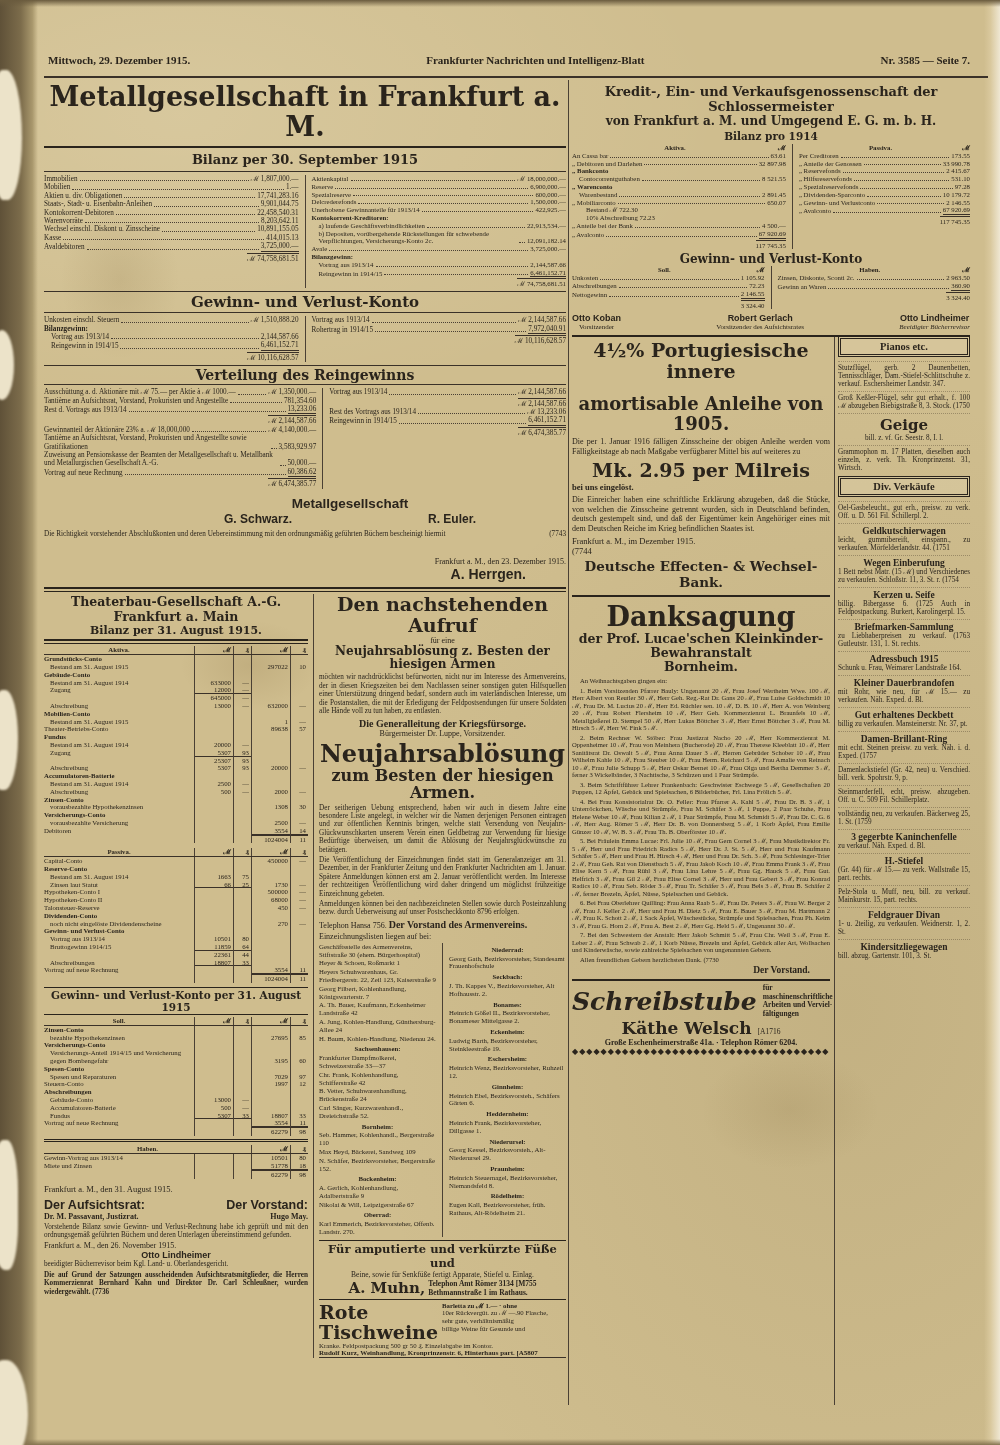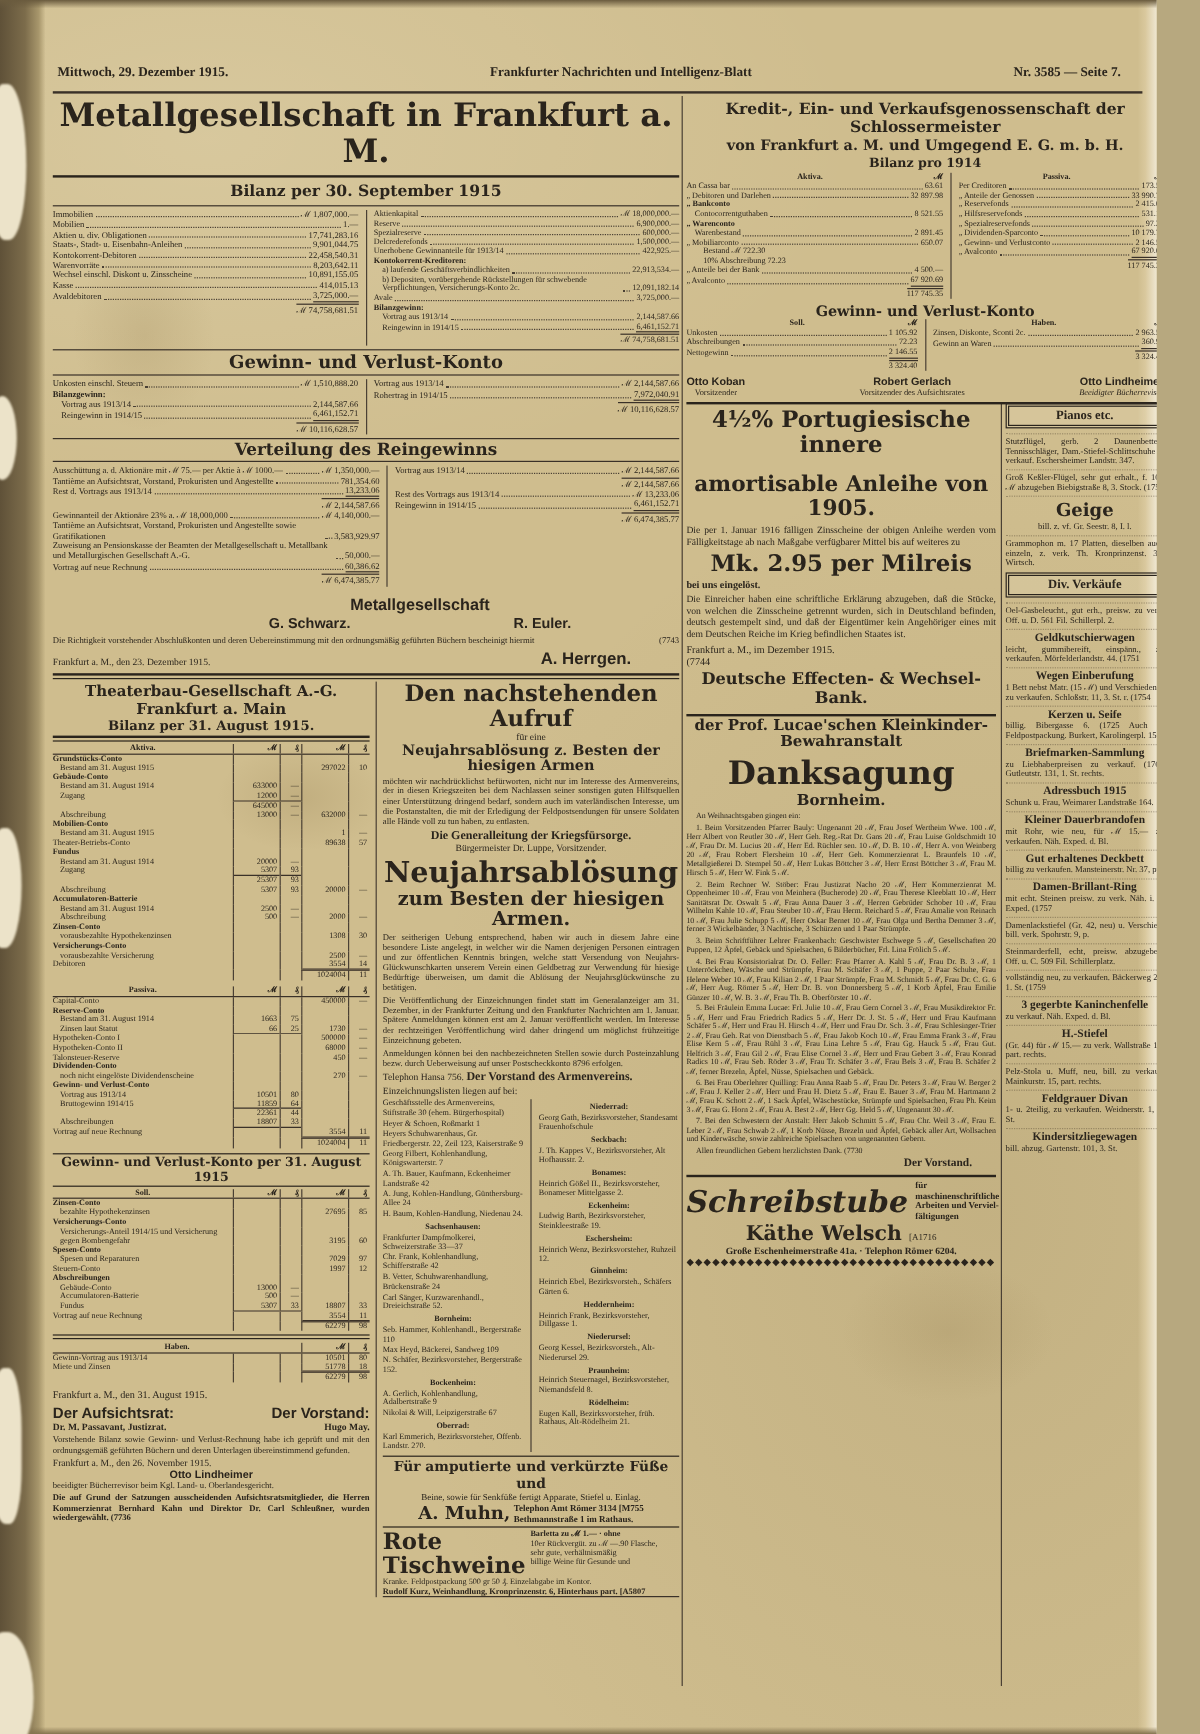--- a/index.html
+++ b/index.html
@@ -1,21 +1,21 @@
 <!DOCTYPE html>
 <html><head>
 <meta charset="utf-8">
 <style>
   html,body{margin:0;padding:0;background:#b7a87f;}
-  .page{position:relative;width:928px;height:1445px;overflow:hidden;
+  .page{position:relative;width:1000px;height:1445px;overflow:hidden;
     background:
       radial-gradient(ellipse 900px 500px at 18% 8%, rgba(255,248,225,.18), transparent 60%),
       radial-gradient(ellipse 700px 900px at 85% 70%, rgba(110,90,45,.12), transparent 70%),
       #cfbd8e;
-    font-family:"Liberation Serif",serif;color:#2a241c;padding-left:36px;}
+    font-family:"Liberation Serif",serif;color:#2a241c;}
   
   .bind{position:absolute;left:0;top:0;bottom:0;width:38px;background:linear-gradient(to right,#5f5138,#7c6c4b 55%,#a8976c 85%,transparent);}
   .edge-r{position:absolute;right:0;top:0;bottom:0;width:16px;background:linear-gradient(to left,#efe7d2,#d9c89d 60%,transparent);}
   .edge-t{position:absolute;left:0;right:0;top:0;height:7px;background:linear-gradient(to bottom,#6a5b3e,transparent);}
   .edge-b{position:absolute;left:0;right:0;bottom:0;height:6px;background:linear-gradient(to top,#857450,transparent);}
   .tear{position:absolute;background:#ece3c9;filter:blur(1px);}
   .stain{position:absolute;border-radius:50%;pointer-events:none;}
   .vrule{position:absolute;width:1px;background:#4a4034;}
   .hrule{position:absolute;height:1px;background:#3a3128;}
   .hrule.thick{height:2px;}
@@ -348,21 +348,21 @@
       <div style="font-weight:bold;font-size:13.5px;">Metallgesellschaft</div>
       <div style="display:flex;justify-content:space-between;font-weight:bold;font-size:12px;margin-top:1px;">
         <span>G. Schwarz.</span>
         <span>R. Euler.</span>
       </div>
     </div>
     <div class="small7" style="margin-top:4px;text-align:justify;">
       <span>Die Richtigkeit vorstehender Abschlußkonten und deren Uebereinstimmung mit den ordnungsmäßig geführten Büchern bescheinigt hiermit</span>
       <span style="float:right;">(7743</span>
     </div>
-    <div style="display:flex;justify-content:space-between;align-items:flex-end;margin-top:2px;">
+    <div style="display:flex;justify-content:space-between;align-items:flex-end;margin-top:20px;flex-direction:column;">
       <span class="small7" style="font-size:8px;">Frankfurt a. M., den 23. Dezember 1915.</span>
       <span class="sans" style="font-weight:bold;font-size:14px;margin-right:40px;">A. Herrgen.</span>
     </div>
 
     <div style="border-top:2px solid #2a241c;border-bottom:1px solid #2a241c;height:2px;margin:5px 0 0 0;"></div>
 
     <div style="display:flex;margin-top:2px;">
 
       <div style="width:264px;padding-right:5px;border-right:1px solid #4a4034;">
         <div class="dhead" style="font-size:12.5px;">Theaterbau-Gesellschaft A.-G. Frankfurt a. Main</div>
@@ -1128,22 +1128,22 @@
       <div style="font-size:8.5px;font-weight:bold;">bei uns eingelöst.</div>
       <div class="small7" style="font-size:8px;line-height:9.5px;text-align:justify;margin-top:3px;">Die Einreicher haben eine schriftliche Erklärung abzugeben, daß die Stücke, von welchen die Zinsscheine getrennt wurden, sich in Deutschland befinden, deutsch gestempelt sind, und daß der Eigentümer kein Angehöriger eines mit dem Deutschen Reiche im Krieg befindlichen Staates ist.</div>
       <div style="display:flex;justify-content:space-between;font-size:8.5px;margin-top:3px;flex-direction:column;">
         <span>Frankfurt a. M., im Dezember 1915.</span>
         <span>(7744</span>
       </div>
       <div class="dhead" style="font-size:13.5px;margin-top:2px;">Deutsche Effecten- &amp; Wechsel-Bank.</div>
     </div>
 
     <div>
+      <div class="dhead" style="font-size:27px;margin-top:4px;">Danksagung</div>
       <div class="dhead" style="font-size:12.5px;line-height:14px;">der Prof. Lucae'schen Kleinkinder-Bewahranstalt</div>
-      <div class="dhead" style="font-size:27px;margin-top:4px;">Danksagung</div>
       <div class="dhead" style="font-size:12.5px;line-height:14px;">Bornheim.</div>
       <div class="small68" style="font-size:6.6px;line-height:7.5px;margin-top:3px;">
           <p class="tpara">An Weihnachtsgaben gingen ein:</p>
           <p class="tpara">1. Beim Vorsitzenden Pfarrer Bauly: Ungenannt 20 ℳ, Frau Josef Wertheim Wwe. 100 ℳ, Herr Albert von Reutler 30 ℳ, Herr Geh. Reg.-Rat Dr. Gans 20 ℳ, Frau Luise Goldschmidt 10 ℳ, Frau Dr. M. Lucius 20 ℳ, Herr Ed. Rüchler sen. 10 ℳ, D. B. 10 ℳ, Herr A. von Weinberg 20 ℳ, Frau Robert Flersheim 10 ℳ, Herr Geh. Kommerzienrat L. Braunfels 10 ℳ, Metallgießerei D. Stempel 50 ℳ, Herr Lukas Böttcher 3 ℳ, Herr Ernst Böttcher 3 ℳ, Frau M. Hirsch 5 ℳ, Herr W. Fink 5 ℳ.</p>
           <p class="tpara">2. Beim Rechner W. Stöber: Frau Justizrat Nacho 20 ℳ, Herr Kommerzienrat M. Oppenheimer 10 ℳ, Frau von Meinhera (Bucherode) 20 ℳ, Frau Therese Kleeblatt 10 ℳ, Herr Sanitätsrat Dr. Oswalt 5 ℳ, Frau Anna Dauer 3 ℳ, Herren Gebrüder Schober 10 ℳ, Frau Wilhelm Kahle 10 ℳ, Frau Steuber 10 ℳ, Frau Herm. Reichard 5 ℳ, Frau Amalie von Reinach 10 ℳ, Frau Julie Schupp 5 ℳ, Herr Oskar Bernet 10 ℳ, Frau Olga und Bertha Demmer 3 ℳ, ferner 3 Wickelbänder, 3 Nachtische, 3 Schürzen und 1 Paar Strümpfe.</p>
           <p class="tpara">3. Beim Schriftführer Lehrer Frankenbach: Geschwister Eschwege 5 ℳ, Gesellschaften 20 Puppen, 12 Äpfel, Gebäck und Spielsachen, 6 Bilderbücher, Frl. Lina Frölich 5 ℳ.</p>
           <p class="tpara">4. Bei Frau Konsistorialrat Dr. O. Feller: Frau Pfarrer A. Kahl 5 ℳ, Frau Dr. B. 3 ℳ, 1 Unterröckchen, Wäsche und Strümpfe, Frau M. Schäfer 3 ℳ, 1 Puppe, 2 Paar Schuhe, Frau Helene Weber 10 ℳ, Frau Kilian 2 ℳ, 1 Paar Strümpfe, Frau M. Schmidt 5 ℳ, Frau Dr. C. G. 6 ℳ, Herr Aug. Römer 5 ℳ, Herr Dr. B. von Donnersberg 5 ℳ, 1 Korb Äpfel, Frau Emilie Günzer 10 ℳ, W. B. 3 ℳ, Frau Th. B. Oberförster 10 ℳ.</p>
           <p class="tpara">5. Bei Fräulein Emma Lucae: Frl. Julie 10 ℳ, Frau Gern Cornel 3 ℳ, Frau Musikdirektor Fr. 5 ℳ, Herr und Frau Friedrich Radics 5 ℳ, Herr Dr. J. St. 5 ℳ, Herr und Frau Kaufmann Schäfer 5 ℳ, Herr und Frau H. Hirsch 4 ℳ, Herr und Frau Dr. Sch. 3 ℳ, Frau Schlesinger-Trier 2 ℳ, Frau Geh. Rat von Dienstbach 5 ℳ, Frau Jakob Koch 10 ℳ, Frau Emma Frank 3 ℳ, Frau Elise Kern 5 ℳ, Frau Rühl 3 ℳ, Frau Lina Lehre 5 ℳ, Frau Gg. Hauck 5 ℳ, Frau Gut. Helfrich 3 ℳ, Frau Gil 2 ℳ, Frau Elise Cornel 3 ℳ, Herr und Frau Gebert 3 ℳ, Frau Konrad Radics 10 ℳ, Frau Seb. Röder 3 ℳ, Frau Tr. Schäfer 3 ℳ, Frau Bels 3 ℳ, Frau B. Schäfer 2 ℳ, ferner Brezeln, Äpfel, Nüsse, Spielsachen und Gebäck.</p>
           <p class="tpara">6. Bei Frau Oberlehrer Quilling: Frau Anna Raab 5 ℳ, Frau Dr. Peters 3 ℳ, Frau W. Berger 2 ℳ, Frau J. Keller 2 ℳ, Herr und Frau H. Dietz 5 ℳ, Frau E. Bauer 3 ℳ, Frau M. Hartmann 2 ℳ, Frau K. Schott 2 ℳ, 1 Sack Äpfel, Wäschestücke, Strümpfe und Spielsachen, Frau Ph. Keim 3 ℳ, Frau G. Horn 2 ℳ, Frau A. Best 2 ℳ, Herr Gg. Held 5 ℳ, Ungenannt 30 ℳ.</p>
           <p class="tpara">7. Bei den Schwestern der Anstalt: Herr Jakob Schmitt 5 ℳ, Frau Chr. Weil 3 ℳ, Frau E. Leber 2 ℳ, Frau Schwab 2 ℳ, 1 Korb Nüsse, Brezeln und Äpfel, Gebäck aller Art, Wollsachen und Kinderwäsche, sowie zahlreiche Spielsachen von ungenannten Gebern.</p>

